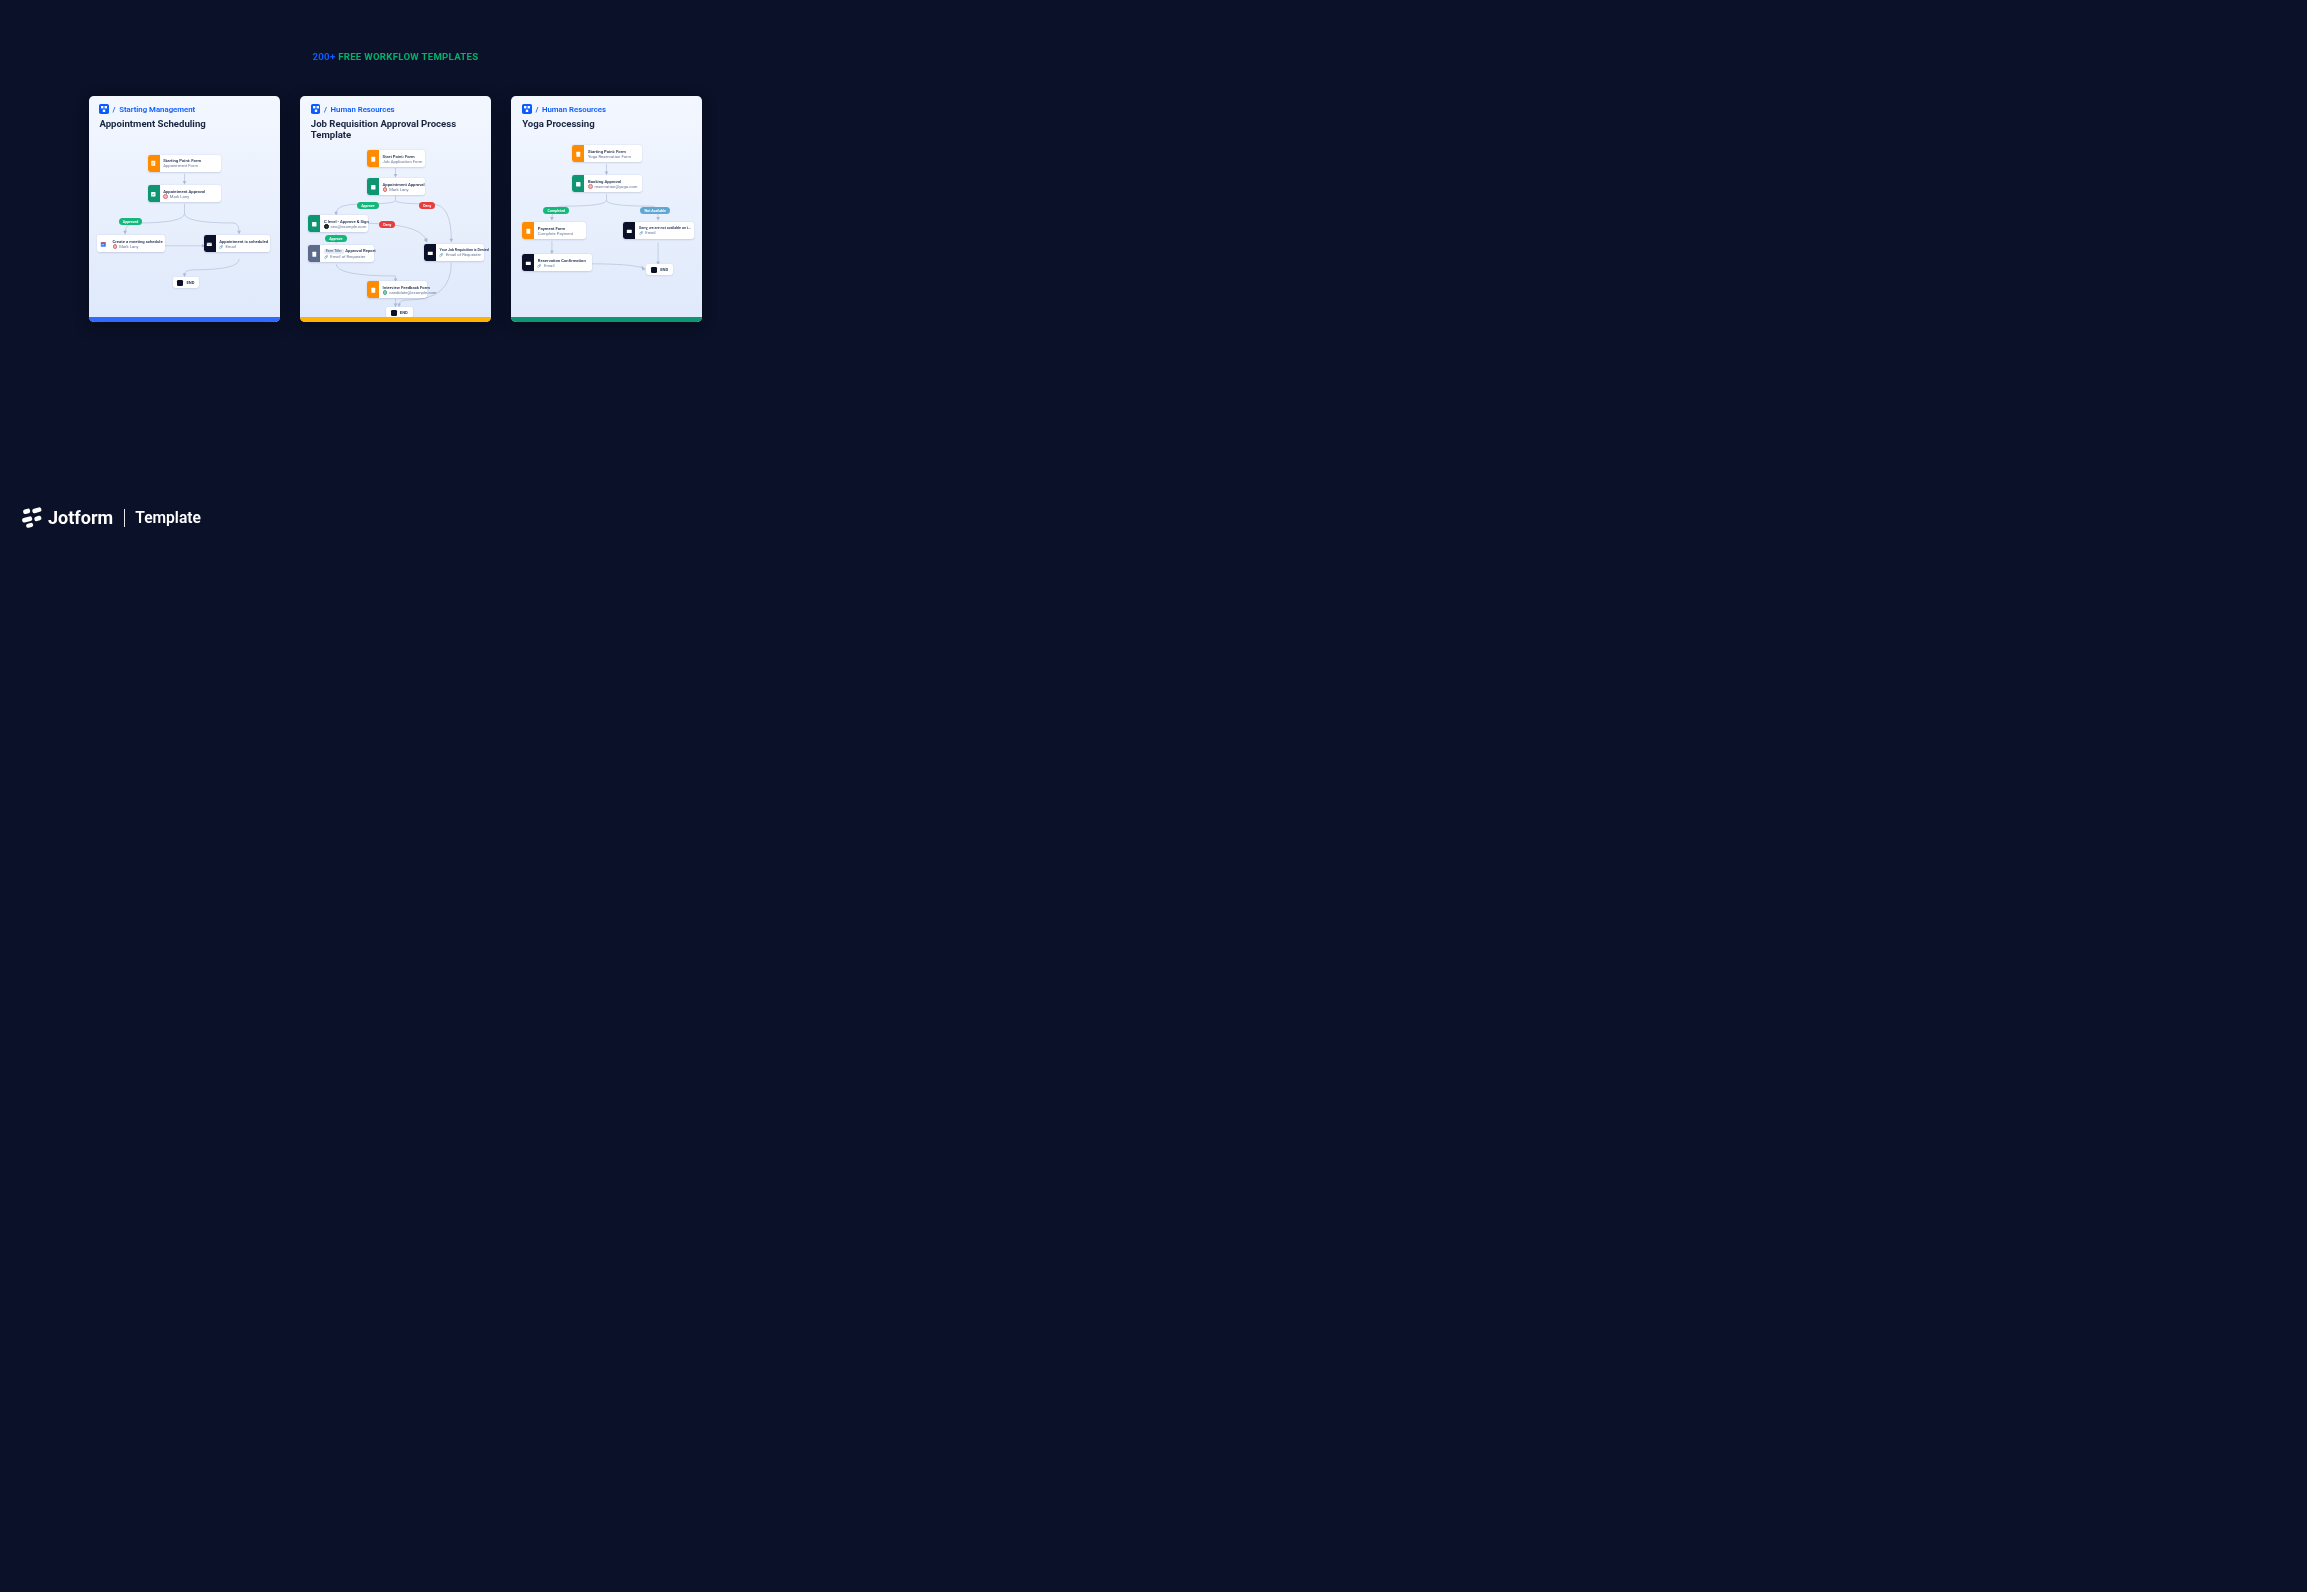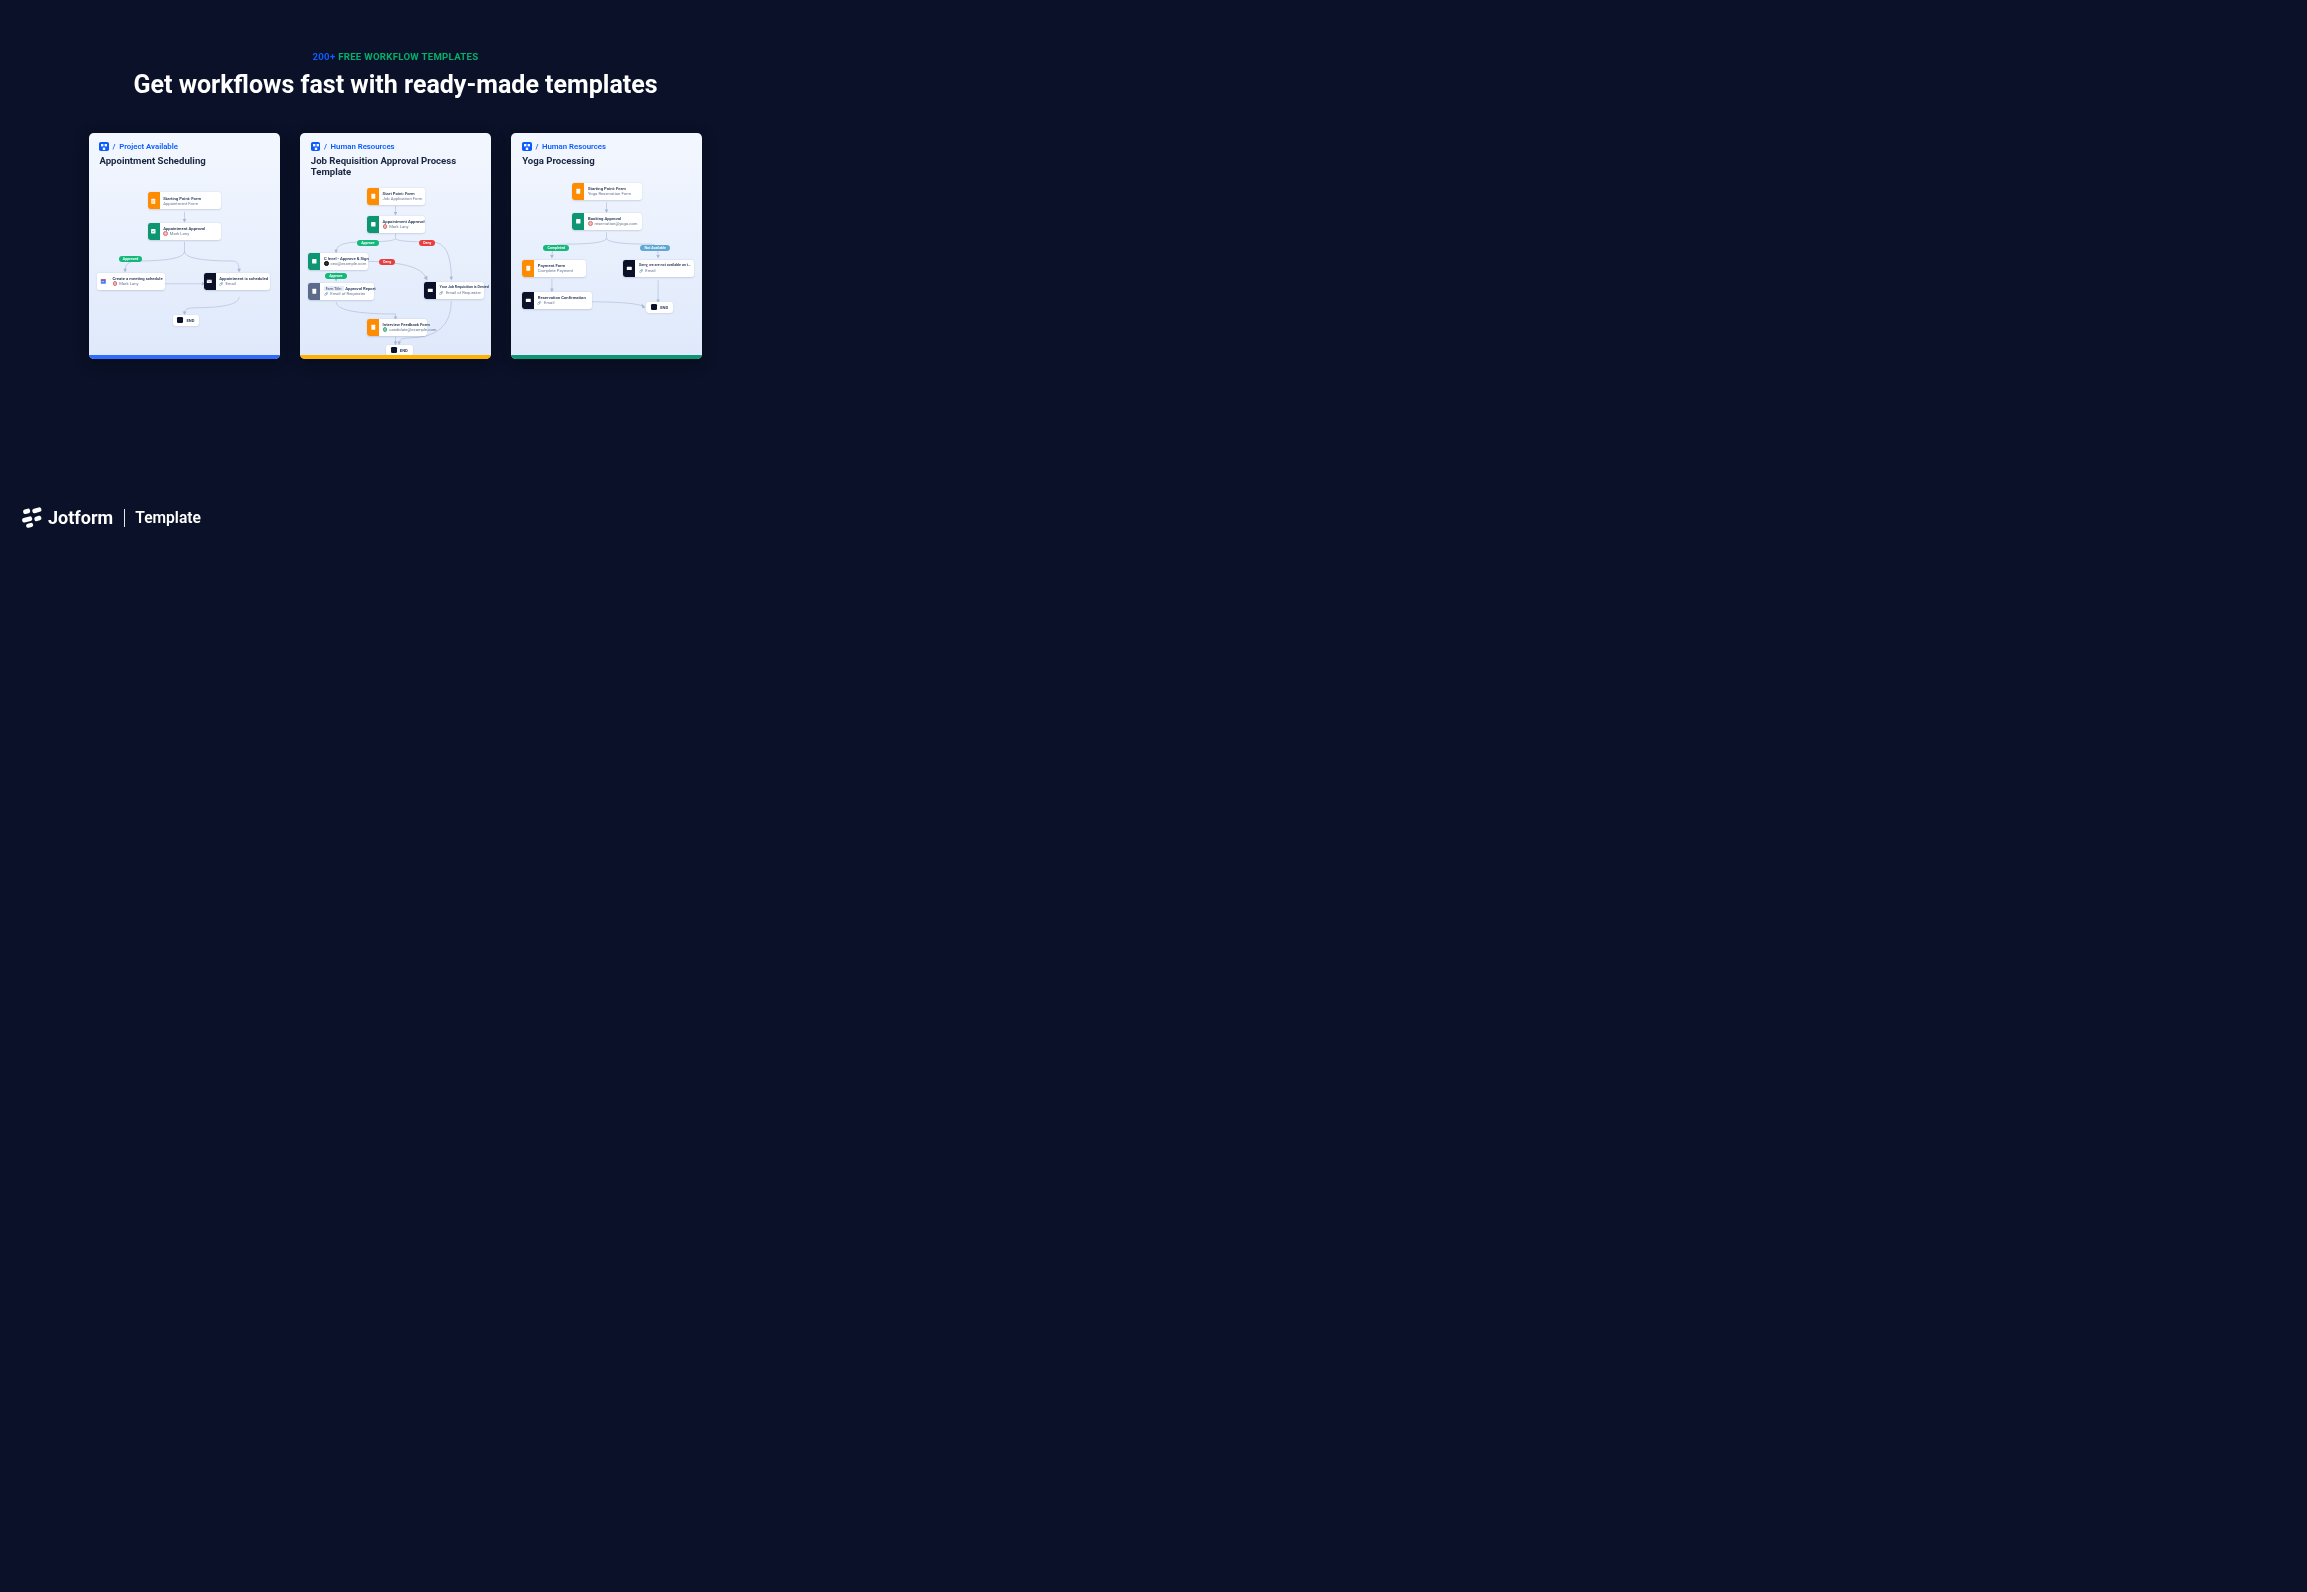--- a/index.html
+++ b/index.html
@@ -170,37 +170,36 @@
   }
 </style>
 </head>
 <body>
 
 <div class="header">
   <div class="eyebrow">
     <span class="blue">200+</span>
     <span class="green">FREE WORKFLOW TEMPLATES</span>
   </div>
-  <h1 class="title">Get workflows fast with ready-made templates</h1>
 </div>
 
 <div class="cards">
 
   <div class="card">
     <div class="card-header">
       <div class="breadcrumb">
         <span class="wf-icon">
           <svg viewBox="0 0 10 10">
               <rect x="0" y="0" width="4" height="4" fill="#fff"></rect>
               <rect x="6" y="0" width="4" height="4" fill="#fff"></rect>
               <rect x="3" y="6" width="4" height="4" fill="#fff"></rect>
             </svg>
         </span>
         <span>/</span>
-        <span>Project Available</span>
+        <span>Starting Management</span>
       </div>
       <div class="card-title">Appointment Scheduling</div>
     </div>
     <div class="diagram">
       <svg class="connector" viewBox="0 0 318 300">
         <line x1="159" y1="68" x2="159" y2="82"></line>
           <polygon class="arrow" points="159,86 156,80 162,80"></polygon>
         <line x1="159" y1="118" x2="159" y2="134"></line>
         <path d="M159 134 Q159 150 80 150 Q60 150 60 165"></path>
         <path d="M159 134 Q159 150 240 150 Q250 150 250 165"></path>

